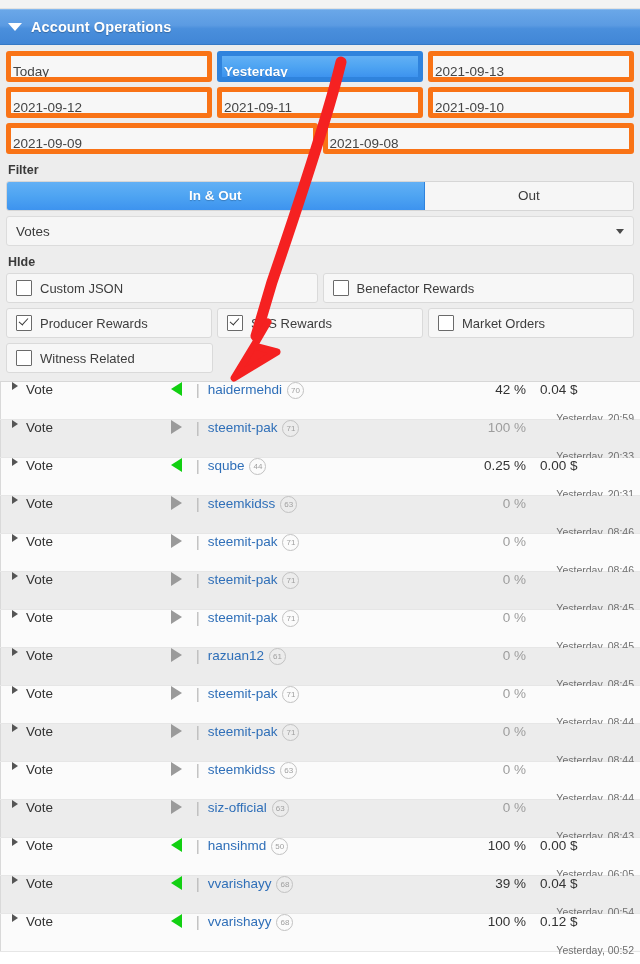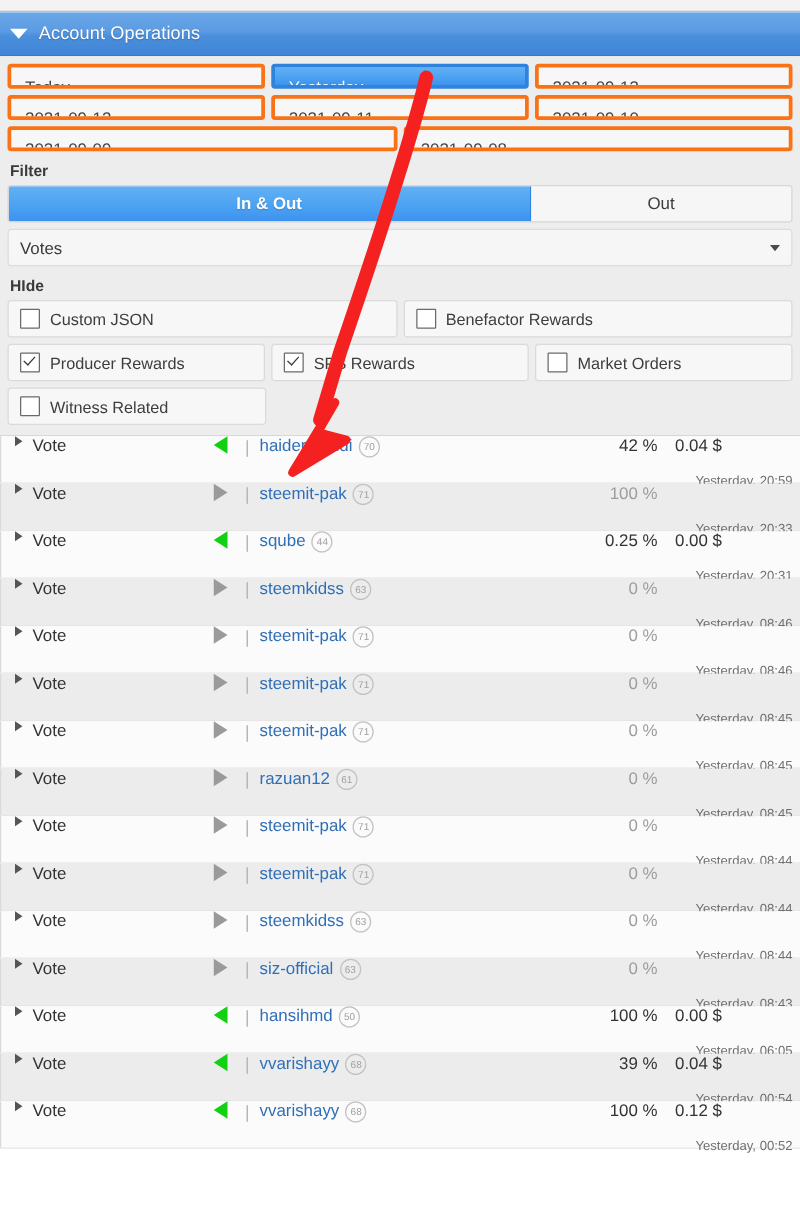--- a/index.html
+++ b/index.html
@@ -47,56 +47,56 @@
     width: 0; height: 0;
     border-left: 7px solid transparent;
     border-right: 7px solid transparent;
     border-top: 8px solid #ffffff;
     margin-right: 9px;
     flex: none;
   }
   .panel-header .title {
     color: #ffffff;
     font-size: 14.5px;
-    font-weight: normal;
+    font-weight: bold;
     letter-spacing: .1px;
     text-shadow: 0 1px 1px rgba(0,0,0,.25);
     white-space: nowrap;
   }
 
   
   .panel-body {
     background: #ededed;
     padding: 6px 6px 0 6px;
     box-sizing: border-box;
   }
 
   
   .date-grid { display: flex; flex-direction: column; gap: 5px; }
   .date-row { display: flex; gap: 5px; }
   .date-btn {
     flex: 1 1 0;
-    height: 20px;
+    height: 31px;
     line-height: 31px;
     background: #f7f7f7;
-    border: 3px solid #f97316;
+    border: 5px solid #f97316;
     border-radius: 3px;
-    padding: 0 11px;
+    padding: 0 2px;
     box-sizing: border-box;
     font-size: 13.5px;
     color: #444444;
     white-space: nowrap;
     overflow: hidden;
     cursor: pointer;
   }
   .date-btn.selected {
     background: linear-gradient(to bottom, #62b0f5 0%, #4ea4f2 50%, #3d93ef 100%);
     border-color: #2f83dd;
     color: #ffffff;
-    font-weight: normal;
+    font-weight: bold;
     text-shadow: 0 1px 1px rgba(0,0,0,.22);
   }
 
   
   .section-label {
     font-size: 12.5px;
     color: #3a3a3a;
     font-weight: bold;
     margin: 9px 0 4px 2px;
   }

